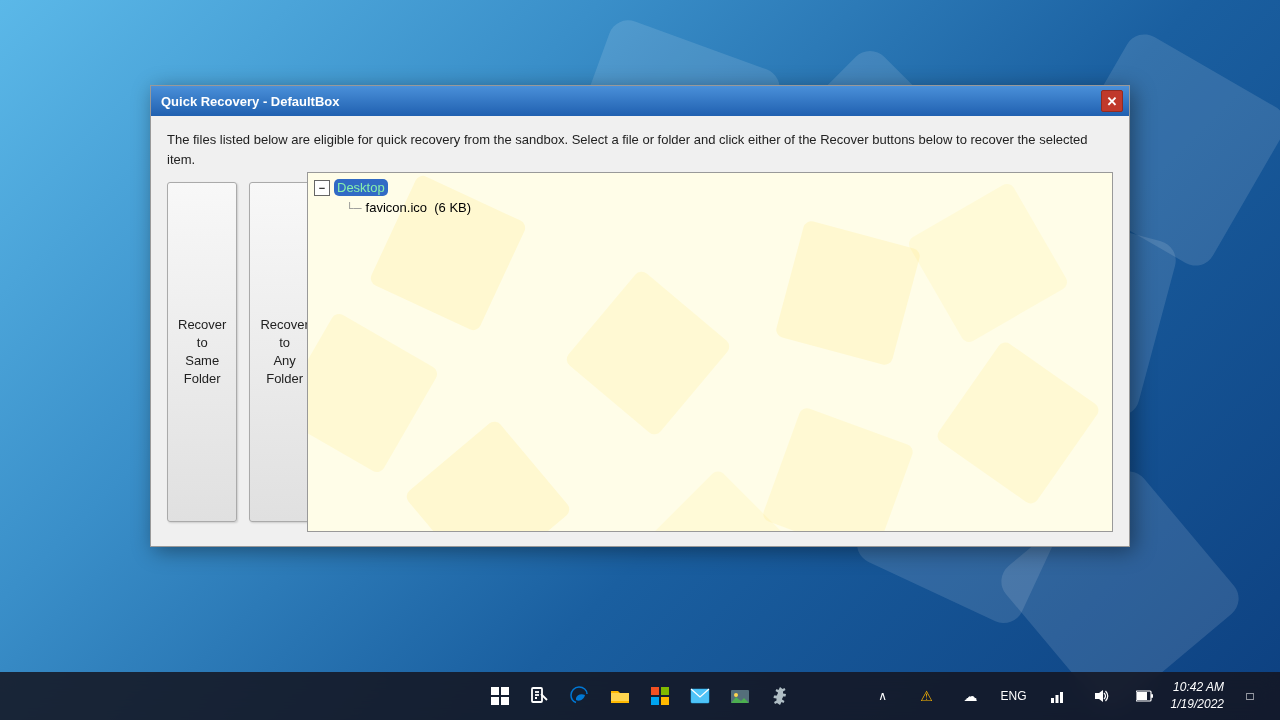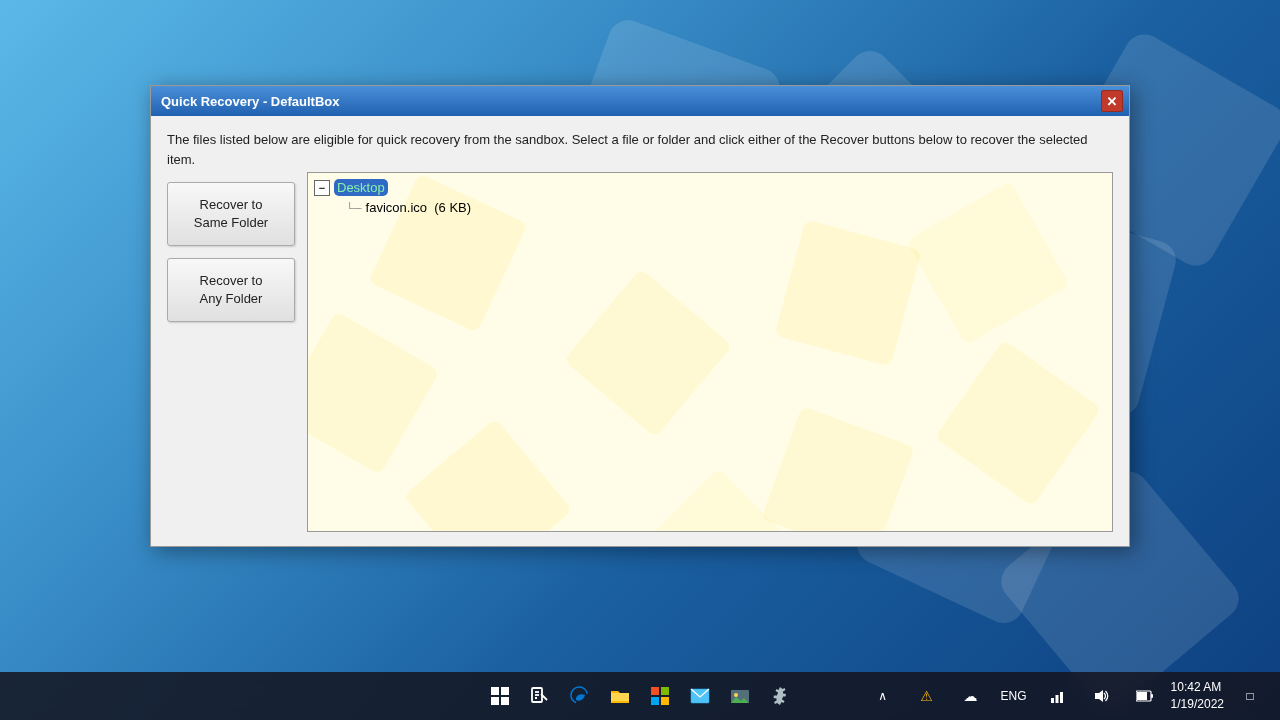--- a/index.html
+++ b/index.html
@@ -74,21 +74,23 @@
       align-items: center;
       justify-content: center;
       border-radius: 4px;
       cursor: pointer;
       font-size: 20px;
     }
 
     .taskbar-clock {
       color: white;
       font-size: 12px;
+      text-align: right;
       line-height: 1.4;
+      font-style: italic;
     }
 
     .taskbar-sys {
       display: flex;
       align-items: center;
       gap: 4px;
       color: white;
       font-size: 12px;
     }
 
@@ -160,21 +162,21 @@
 
     .dialog-body {
       display: flex;
       gap: 0;
     }
 
     
     .button-panel {
       width: 140px;
       display: flex;
-      flex-direction: column;
+      flex-direction: row;
       gap: 12px;
       padding: 10px 10px 10px 0;
     }
 
     .action-btn {
       width: 128px;
       min-height: 64px;
       background: linear-gradient(180deg, #f8f8f8 0%, #e0e0e0 100%);
       border: 1px solid #aaa;
       border-radius: 3px;

